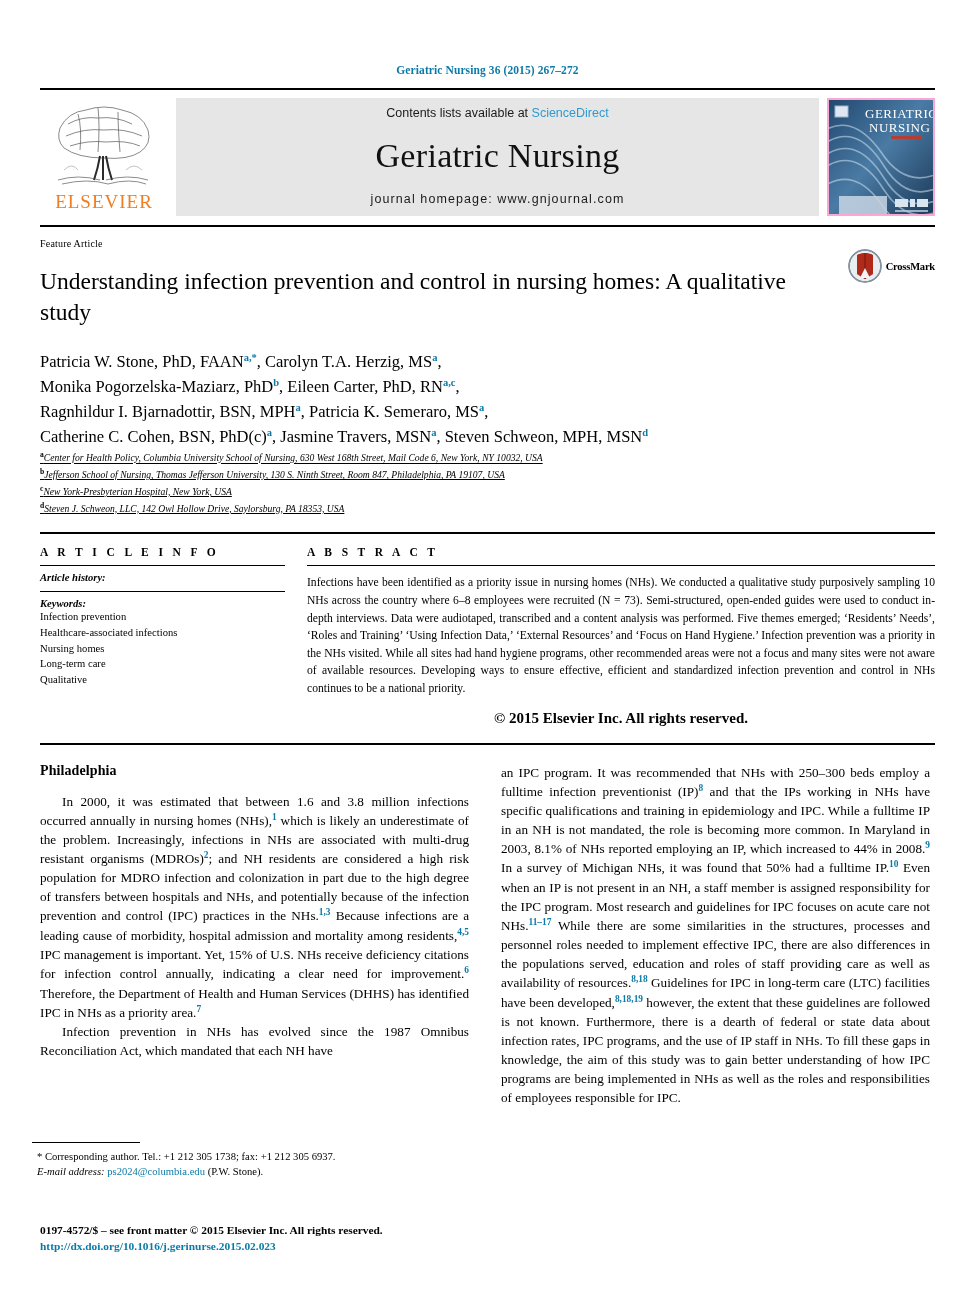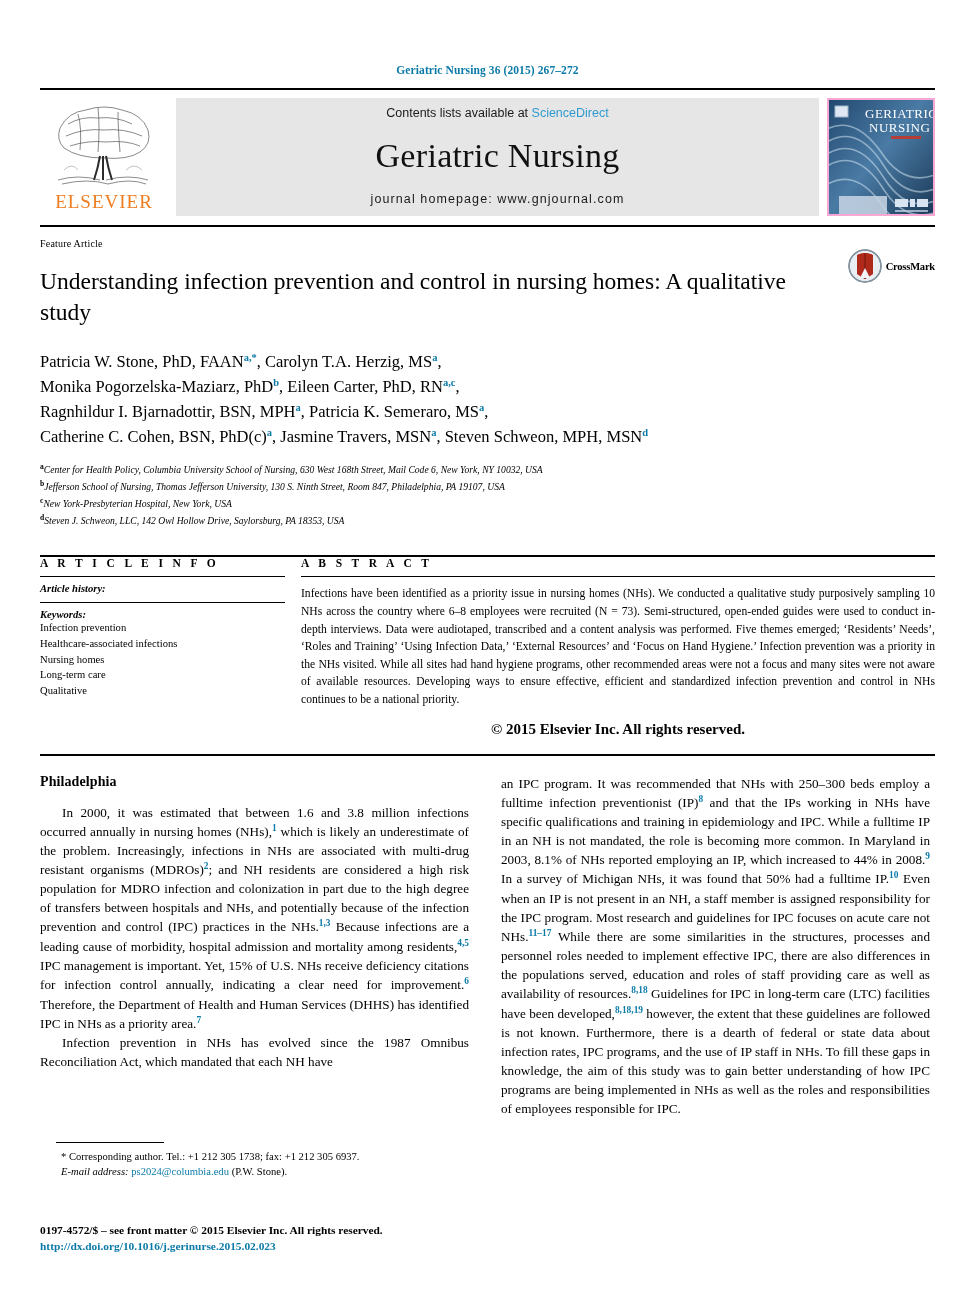--- a/index.html
+++ b/index.html
@@ -103,44 +103,45 @@
     max-width: 790px;
     font-weight: normal;
   }
   .authors {
     margin-top: 22px;
     font-size: 16.5px;
     line-height: 1.52;
     max-width: 880px;
   }
   sup.aff { color: #0b7aa8; font-size: 10.5px; font-weight: bold; }
-  .affiliations { margin-top: 12px; font-size: 9.6px; font-style: italic; line-height: 1.62; }
+  .affiliations { font-size: 9.6px; font-style: italic; line-height: 1.62; text-decoration: underline; }
   .affiliations sup { font-style: normal; font-weight: bold; font-size: 7.6px; }
 
   .crossmark {
     position: absolute;
     right: 0;
     top: 11px;
     display: flex;
     align-items: center;
     gap: 4px;
   }
   .crossmark-label {
     font-family: "Liberation Serif", serif;
     font-weight: bold;
     font-size: 10.5px;
     letter-spacing: -0.2px;
   }
 
   
   .infoblock {
-    margin: 27px 40px 0 40px;
+    margin: 16px 40px 0 40px;
     border-top: 2.5px solid #000;
-    display: flex;
-    gap: 16px;
+    padding-top: 12px;
+    display: flex;
+    gap: 22px;
   }
   .col-info { width: 245px; flex: 0 0 245px; }
   .col-abstract { flex: 1 1 auto; }
   .sect-label {
     font-size: 11.5px;
     font-weight: bold;
     letter-spacing: 3.4px;
     margin-bottom: 7px;
   }
   .thinrule { border-top: 1.6px solid #000; }
@@ -175,21 +176,21 @@
     line-height: 1.44;
     text-align: justify;
     text-indent: 22px;
   }
   p.para + p.para { margin-top: 0; }
   sup.ref { color: #0b7aa8; font-weight: bold; font-size: 9.4px; }
 
   
   .footnotes {
     position: absolute;
-    left: 56px;
+    left: 32px;
     top: 1142px;
     width: 429px;
   }
   .fn-rule { width: 108px; border-top: 1px solid #000; margin-bottom: 6px; }
   .fn-line { font-size: 10.6px; line-height: 1.45; padding-left: 12px; text-indent: -7px; }
   .fn-line em { font-style: italic; }
   .fn-line a { color: #0b7aa8; text-decoration: none; }
 
   .footer {
     position: absolute;

